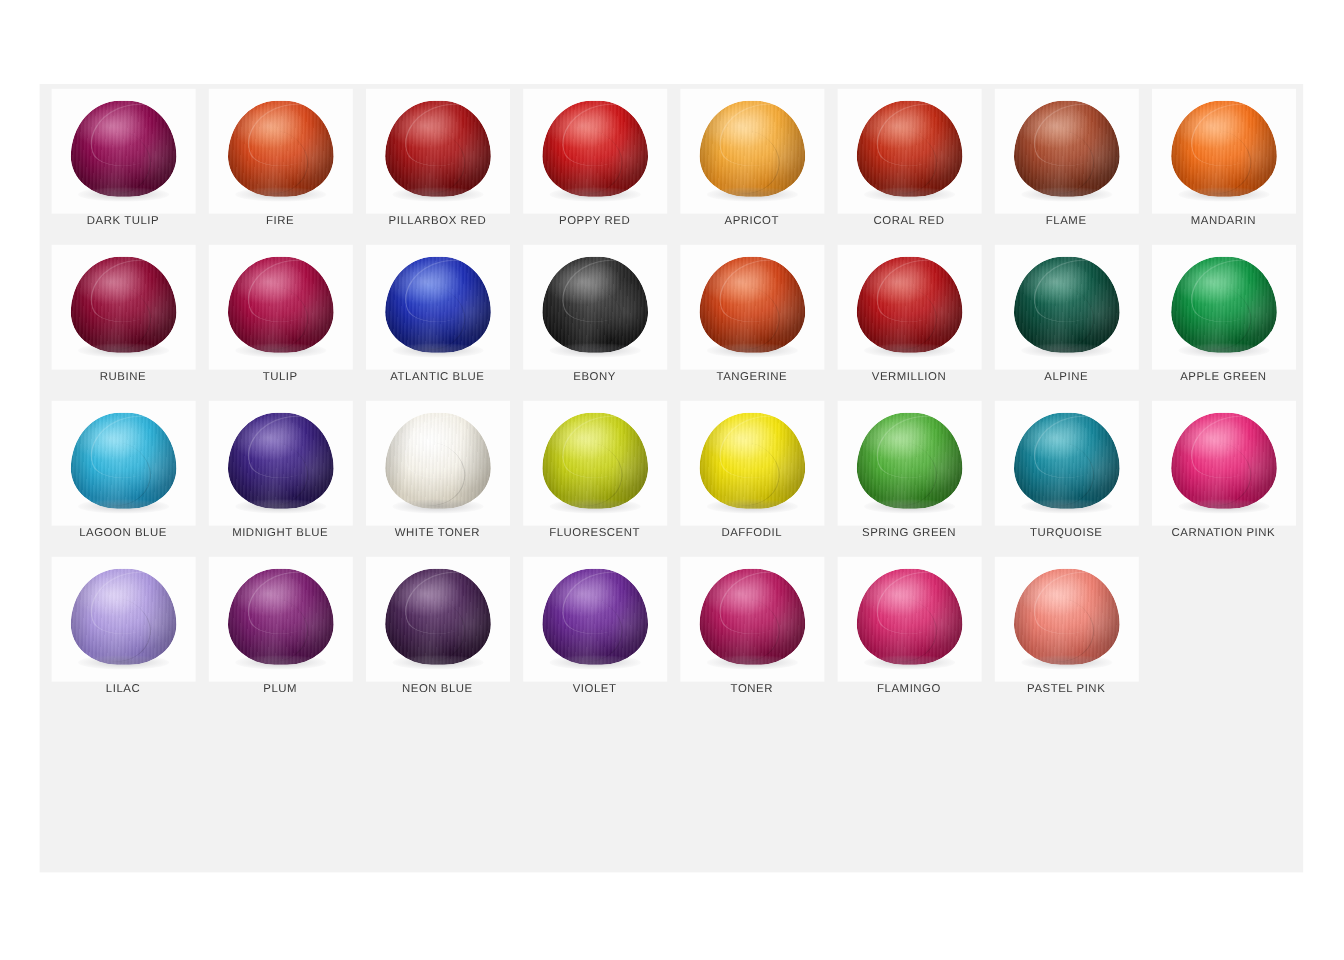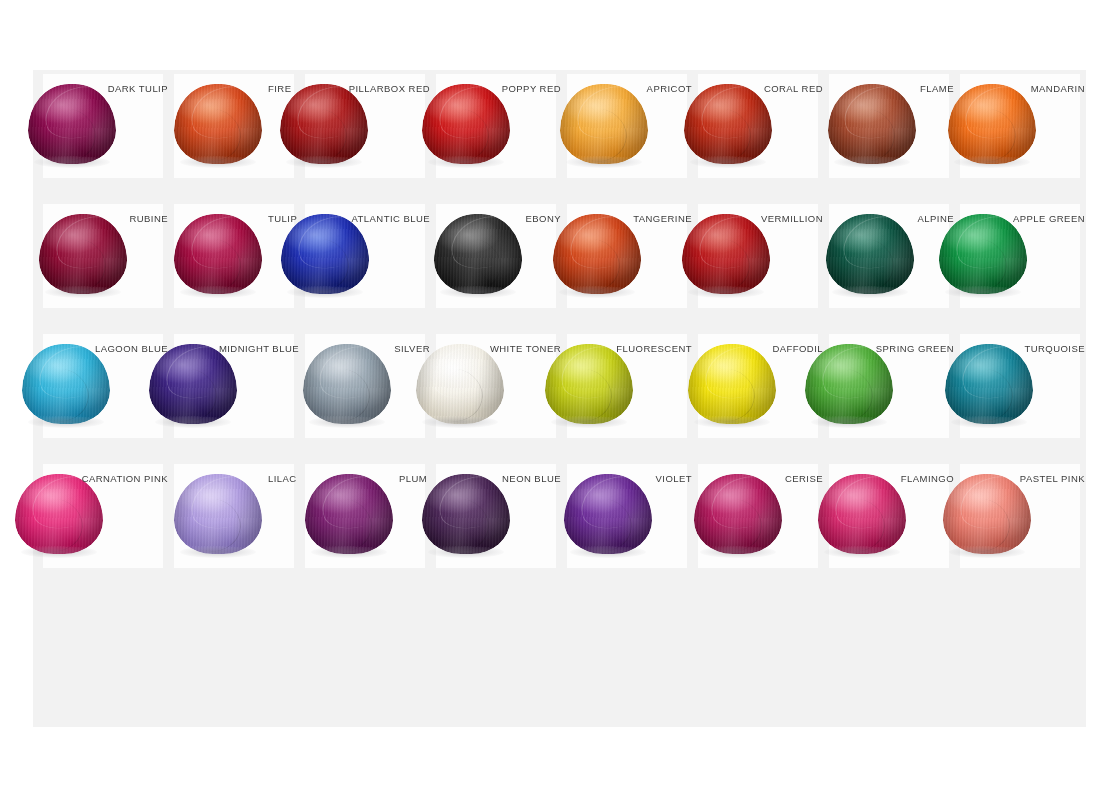--- a/index.html
+++ b/index.html
@@ -29,21 +29,22 @@
     flex-wrap: wrap;
     align-content: flex-start;
     padding: 4px 0 0 4px;
   }
 
   .swatch-cell {
     width: 131px;
     height: 130px;
     position: relative;
     display: flex;
-    flex-direction: row;
+    flex-direction: column;
+    align-items: center;
     justify-content: flex-start;
   }
 
   
   .tile {
     position: absolute;
     left: 6px;
     top: 0px;
     width: 120px;
     height: 104px;
@@ -405,34 +406,20 @@
             <div class="sheen"></div>
           </div>
         </div>
         <div class="swatch-label">MIDNIGHT BLUE</div>
       </div>
       <div class="swatch-cell">
         <div class="tile" style="background: rgb(253, 253, 253);"></div>
         <div class="tuft-wrap">
           <div class="tuft-shadow"></div>
           <div class="tuft">
-            <div class="base" style="background: radial-gradient(70% 60% at 42% 30%, rgb(189, 200, 210) 0%, rgb(147, 162, 174) 52%, rgb(102, 114, 126) 100%);"></div>
-            <div class="strands"></div>
-            <div class="curl"></div>
-            <div class="curl2"></div>
-            <div class="sheen"></div>
-          </div>
-        </div>
-        <div class="swatch-label">SILVER</div>
-      </div>
-      <div class="swatch-cell">
-        <div class="tile" style="background: rgb(253, 253, 253);"></div>
-        <div class="tuft-wrap">
-          <div class="tuft-shadow"></div>
-          <div class="tuft">
             <div class="base" style="background: radial-gradient(70% 60% at 42% 30%, rgb(255, 255, 255) 0%, rgb(246, 243, 234) 52%, rgb(216, 210, 194) 100%);"></div>
             <div class="strands"></div>
             <div class="curl"></div>
             <div class="curl2"></div>
             <div class="sheen"></div>
           </div>
         </div>
         <div class="swatch-label">WHITE TONER</div>
       </div>
       <div class="swatch-cell">
@@ -566,21 +553,21 @@
         <div class="tuft-wrap">
           <div class="tuft-shadow"></div>
           <div class="tuft">
             <div class="base" style="background: radial-gradient(70% 60% at 42% 30%, rgb(214, 62, 130) 0%, rgb(181, 26, 94) 52%, rgb(123, 11, 60) 100%);"></div>
             <div class="strands"></div>
             <div class="curl"></div>
             <div class="curl2"></div>
             <div class="sheen"></div>
           </div>
         </div>
-        <div class="swatch-label">CERISE</div>
+        <div class="swatch-label">TONER</div>
       </div>
       <div class="swatch-cell">
         <div class="tile" style="background: rgb(253, 253, 253);"></div>
         <div class="tuft-wrap">
           <div class="tuft-shadow"></div>
           <div class="tuft">
             <div class="base" style="background: radial-gradient(70% 60% at 42% 30%, rgb(239, 91, 149) 0%, rgb(216, 42, 110) 52%, rgb(160, 16, 73) 100%);"></div>
             <div class="strands"></div>
             <div class="curl"></div>
             <div class="curl2"></div>

